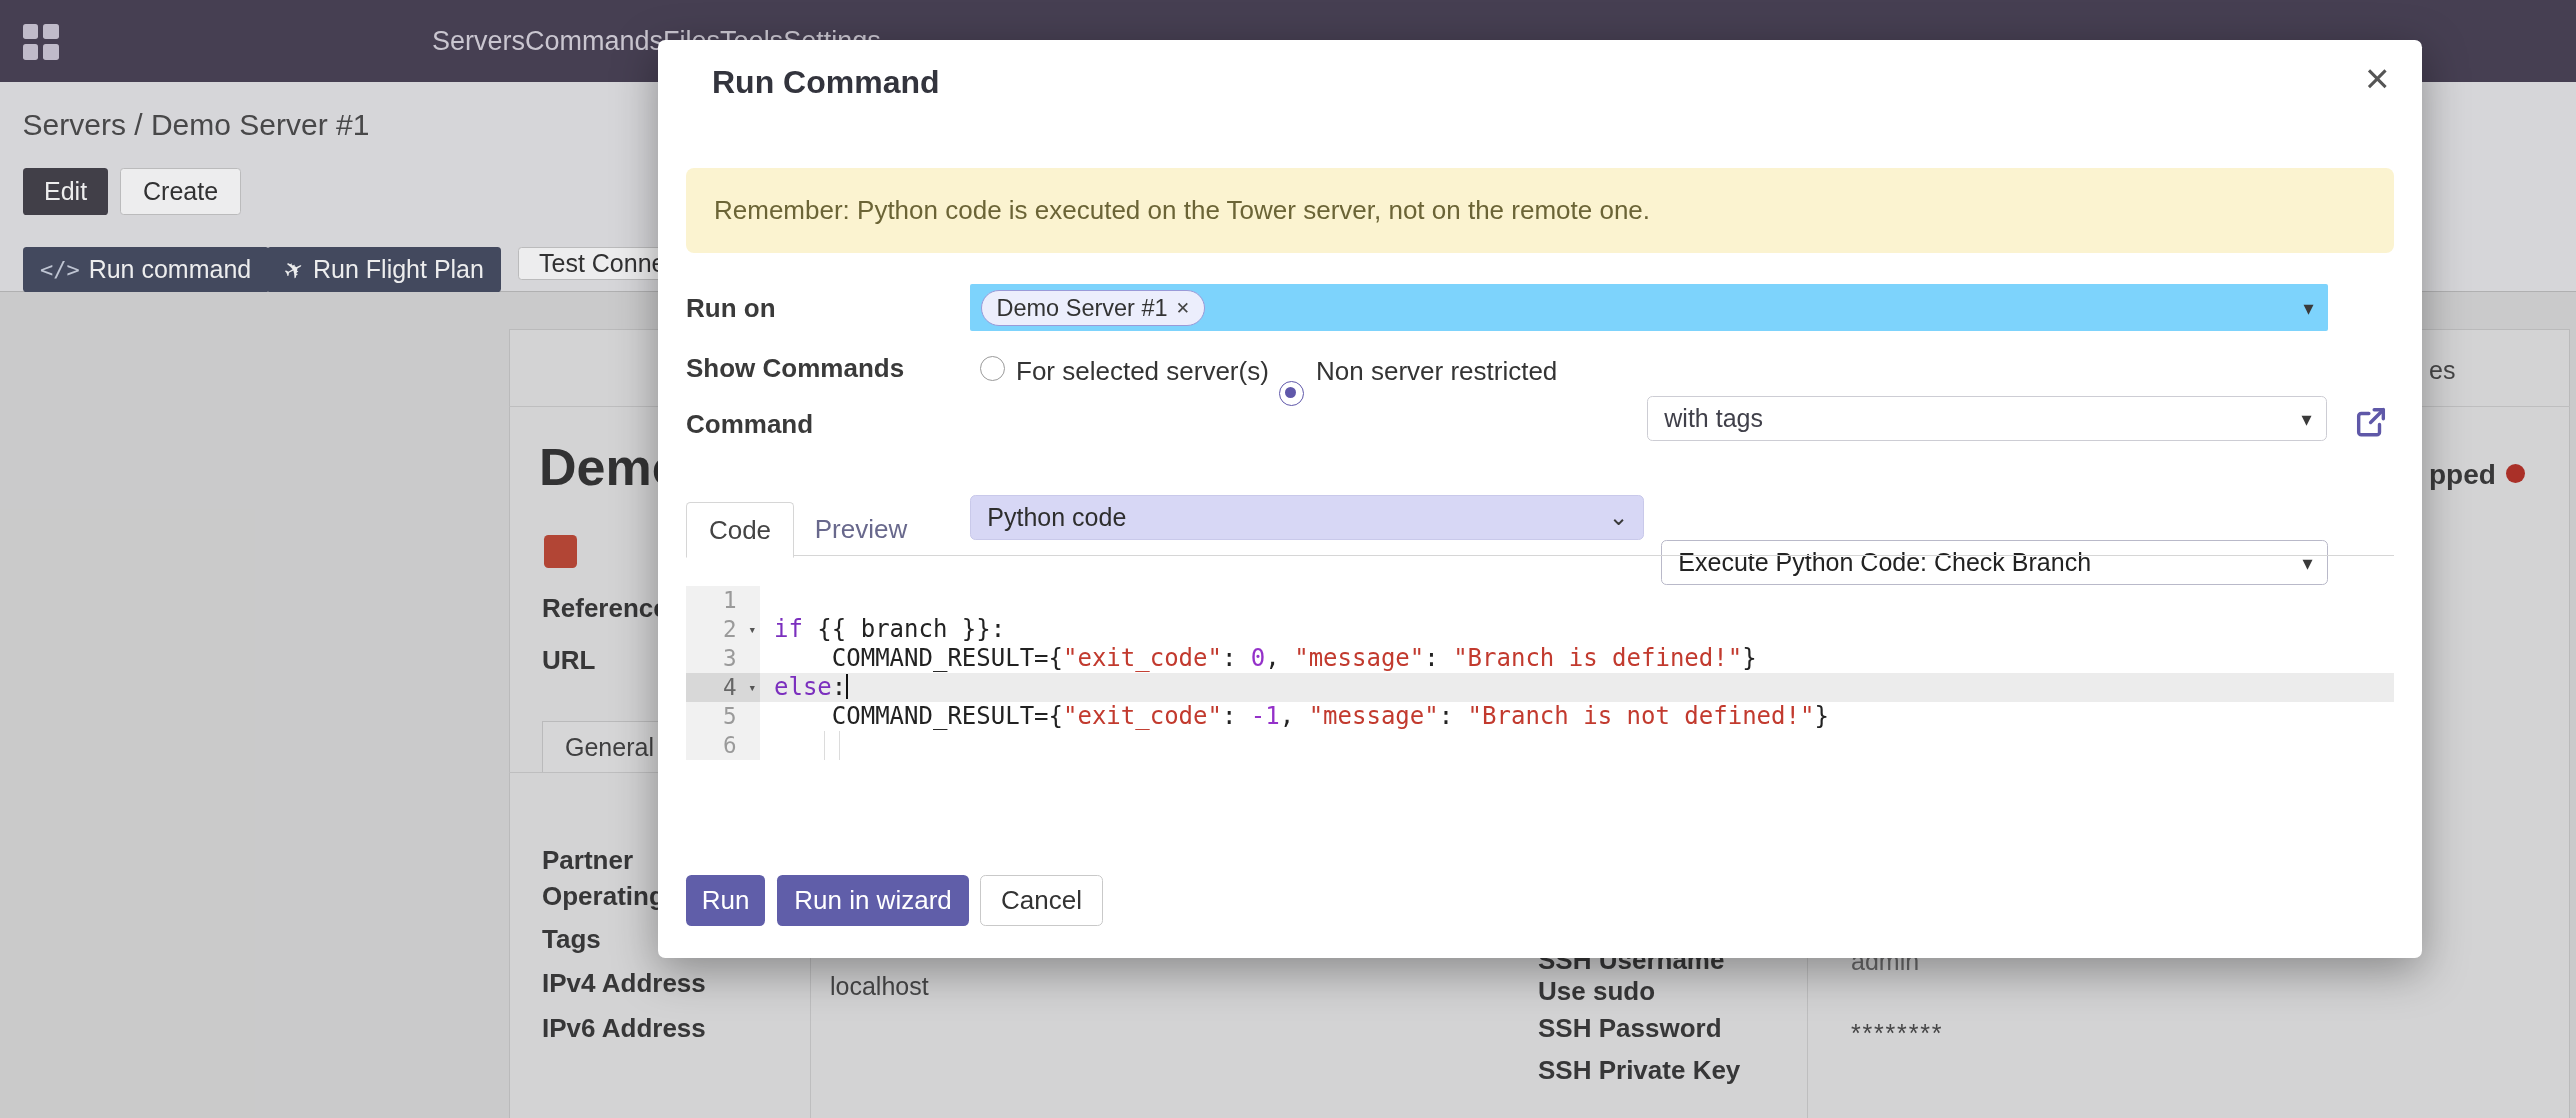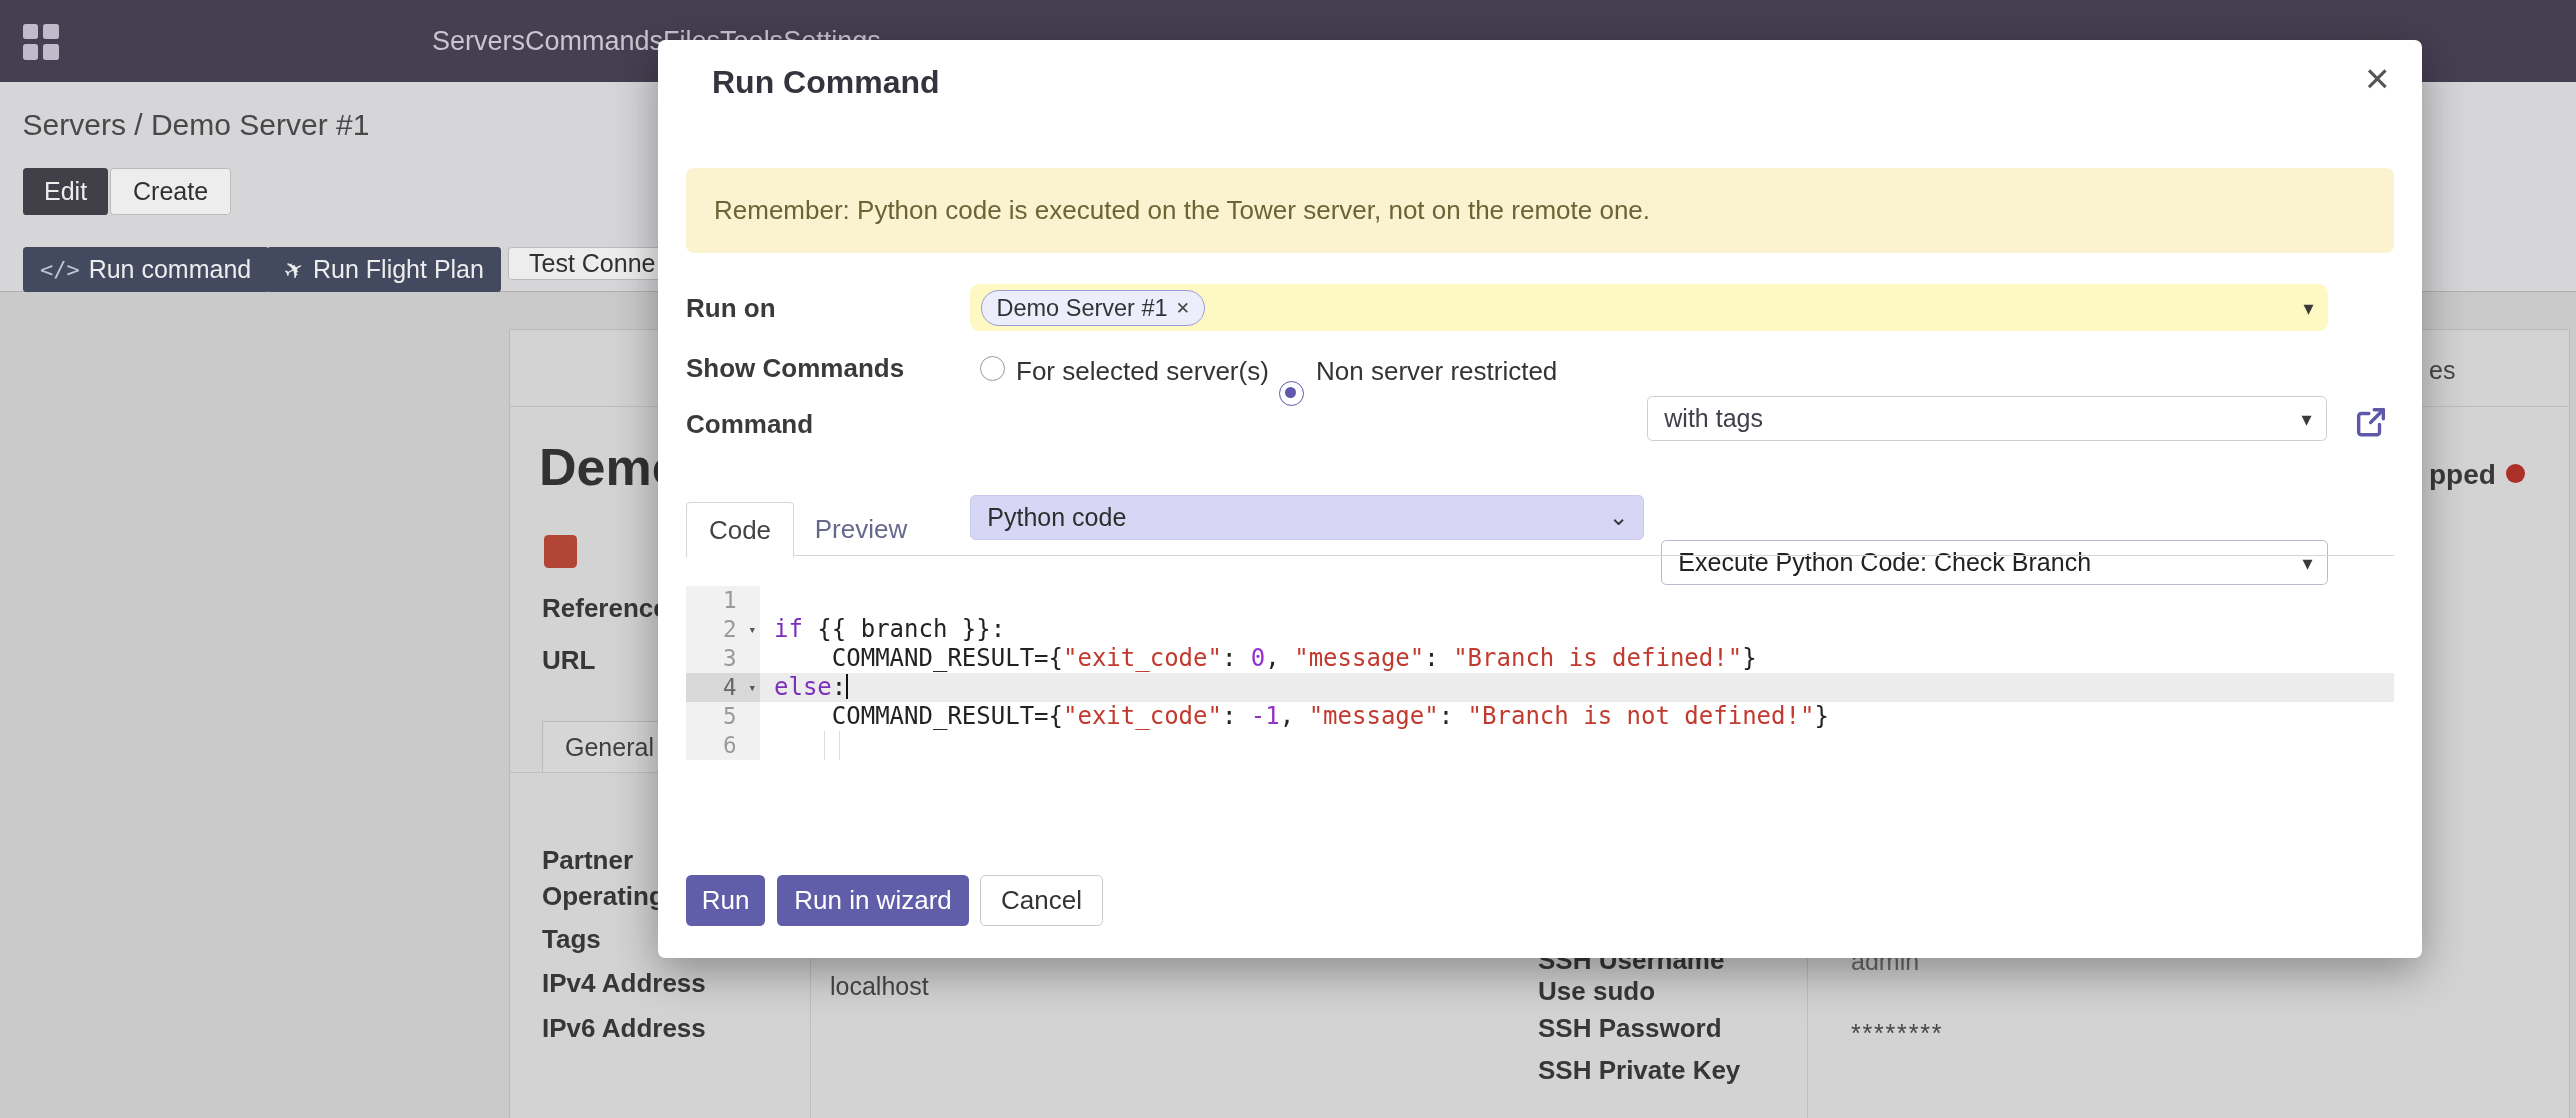--- a/index.html
+++ b/index.html
@@ -18,21 +18,21 @@
            font-size:27px;color:#d9d5df;}
   .navmenu span{white-space:nowrap;}
 
   
   .topstrip{left:0;top:82px;width:2576px;height:210px;background:#e7e6e9;border-bottom:0.9px solid #bdbdbd;}
   .breadcrumb{left:22.6px;top:108px;font-size:30px;color:#4c4c4c;}
   .btn{display:inline-flex;align-items:center;justify-content:center;gap:9px;
        border-radius:3.6px;font-size:25px;border:0.9px solid transparent;cursor:pointer;box-sizing:border-box;}
   .btn-dark{background:#45434b;color:#fff;}
   .btn-slate{background:#474e63;color:#fff;}
-  .btn-light{background:#fff;border-color:#c9c9c9;color:#333;}
+  .btn-light{background:#fff;border-color:#c9c9c9;color:#333;margin-left:10px;}
   .codeglyph{font-family:"DejaVu Sans Mono",monospace;font-size:22px;color:#ced4e2;}
   .plane{display:inline-block;transform:rotate(-28deg);font-size:23.5px;}
 
   
   .sheet{left:509px;top:329px;width:2061px;height:789px;background:#e3e3e3;
          border:0.9px solid #c8c8c8;border-bottom:none;}
   .hline{background:#cdcdcd;height:0.9px;}
   .vline{background:#cdcdcd;width:0.9px;}
   .sheet-heading{font-size:52px;font-weight:bold;color:#353535;white-space:nowrap;}
   .swatch{width:33px;height:33px;border-radius:4.5px;background:#bf4937;}
@@ -44,21 +44,21 @@
 
   
   .backdrop{left:0;top:0;width:2576px;height:1118px;background:rgba(22,20,32,.08);z-index:5;}
   .modal{left:658px;top:40px;width:1764px;height:918px;background:#fff;border-radius:7.2px;
          box-shadow:0 12.6px 45px rgba(0,0,0,.35);z-index:10;}
   .modal-title{left:54px;top:23.5px;font-size:32px;font-weight:bold;color:#33343d;}
   .modal-close{right:27px;top:12.6px;font-size:42px;color:#555;line-height:1;cursor:pointer;padding:5.4px;}
   .alert{left:28px;top:128px;width:1708px;height:85px;background:#fbf3d0;border-radius:8px;
          display:flex;align-items:center;padding-left:28px;font-size:26px;color:#6b6436;}
   .mlabel{font-weight:bold;font-size:26px;color:#3a3a3a;white-space:nowrap;}
-  .field-lav{background:#fef9c3;border-radius:9px;}
+  .field-lav{background:#7dd3fc;border-radius:2px;}
   .tagpill{display:inline-flex;align-items:center;gap:8.1px;height:34px;padding:0 14.5px;
            border:0.9px solid #9a9ad8;border-radius:18px;background:#eceefc;
            font-size:23.5px;color:#333;margin:6.3px 0 0 11px;}
   .tagpill .x{font-size:17px;color:#444;cursor:pointer;}
   .caret{position:absolute;right:14.5px;top:50%;transform:translateY(-50%);
          font-size:20px;color:#3a3a3a;line-height:1;}
   .radio{width:25px;height:25px;border-radius:50%;background:#fff;border:1.8px solid #9a9a9a;position:relative;}
   .radio.checked{border-color:#6058aa;}
   .radio.checked::after{content:"";position:absolute;left:5.4px;top:5.4px;width:11px;height:11px;
                         border-radius:50%;background:#6058aa;}

